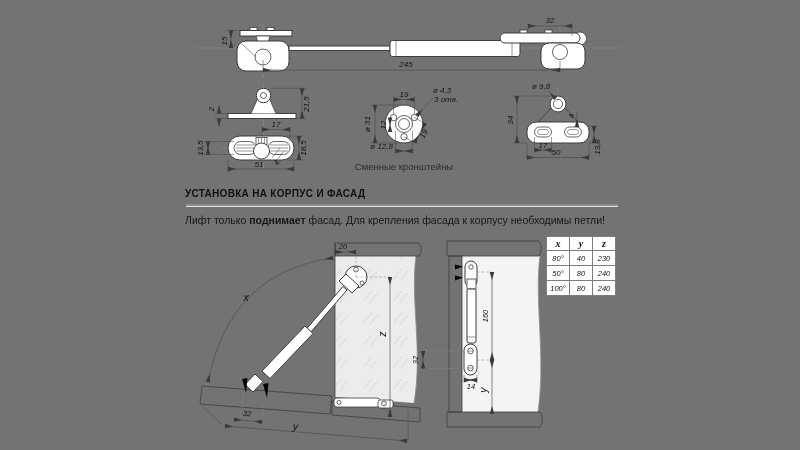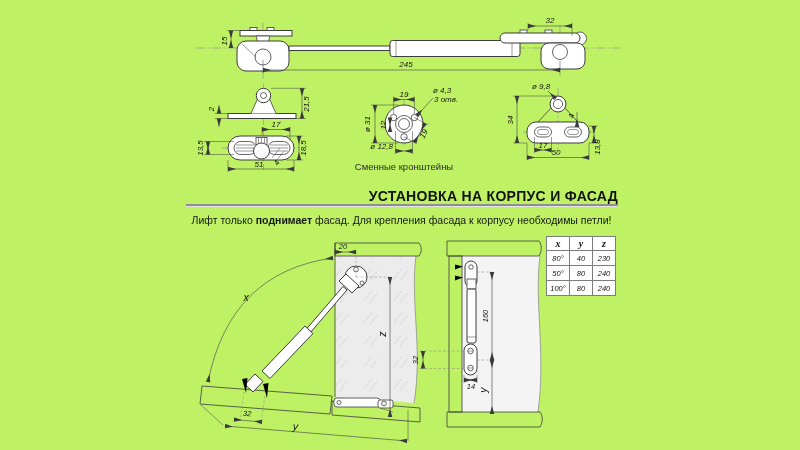--- a/index.html
+++ b/index.html
@@ -1,40 +1,40 @@
 <!DOCTYPE html>
 <html><head>
 <meta charset="utf-8">
 <style>
   html,body{margin:0;padding:0;background:#fff;}
-  #canvas{position:relative;width:800px;height:450px;background:#bef264;overflow:hidden;
+  #canvas{position:relative;width:800px;height:450px;background:#737373;overflow:hidden;
           font-family:"Liberation Sans", sans-serif;}
   svg{position:absolute;left:0;top:0;}
 
   
   .ol   {fill:#ffffff;stroke:#3d3d3d;stroke-width:1;}
   .olt  {fill:#ffffff;stroke:#3d3d3d;stroke-width:.8;}
   .ln   {fill:none;stroke:#3d3d3d;stroke-width:.8;}
   .lnt  {fill:none;stroke:#555555;stroke-width:.6;}
   .dim  {fill:none;stroke:#4a4a4a;stroke-width:.65;}
   .ext  {fill:none;stroke:#4a4a4a;stroke-width:.55;}
   .cl   {fill:none;stroke:#8f8f8f;stroke-width:.65;stroke-dasharray:9 2.5 2 2.5;}
   .dot  {fill:none;stroke:#8a8a8a;stroke-width:.55;stroke-dasharray:2.6 2;}
   .wav  {fill:none;stroke:#8f8f8f;stroke-width:.8;}
   text.d   {font:italic 8px "Liberation Sans", sans-serif;fill:#141414;}
   text.dsm {font:italic 7.5px "Liberation Sans", sans-serif;fill:#141414;}
   text.dlg {font:italic 10.5px "Liberation Sans", sans-serif;fill:#141414;}
   text.cap {font:9.5px "Liberation Sans", sans-serif;fill:#2b2b2b;}
 
   
-  .title{position:absolute;left:185px;top:188px;width:433px;text-align:right;
-         font-size:14px;font-weight:bold;color:#111;letter-spacing:.3px;}
+  .title{position:absolute;left:185px;top:188px;width:433px;text-align:left;
+         font-size:10px;font-weight:bold;color:#111;letter-spacing:.3px;}
   .rule {position:absolute;left:186px;top:204px;width:432px;height:0;
          border-top:2px solid #8f8f8f;border-bottom:1px solid #e2e2e2;}
-  .note {position:absolute;left:185px;top:214px;width:433px;text-align:center;
+  .note {position:absolute;left:185px;top:214px;width:433px;
          font-size:10.5px;color:#161616;}
   table.xyz{position:absolute;left:546px;top:236px;border-collapse:collapse;background:#fff;}
   table.xyz th,table.xyz td{border:1px solid #7d7d7d;text-align:center;padding:0;}
   table.xyz th{width:22px;height:13px;font:italic 10px "Liberation Serif", serif;font-weight:bold;color:#111;}
   table.xyz td{height:14px;font:italic 7.5px "Liberation Sans", sans-serif;color:#141414;}
 </style>
 </head>
 <body>
 
 <div id="canvas">

